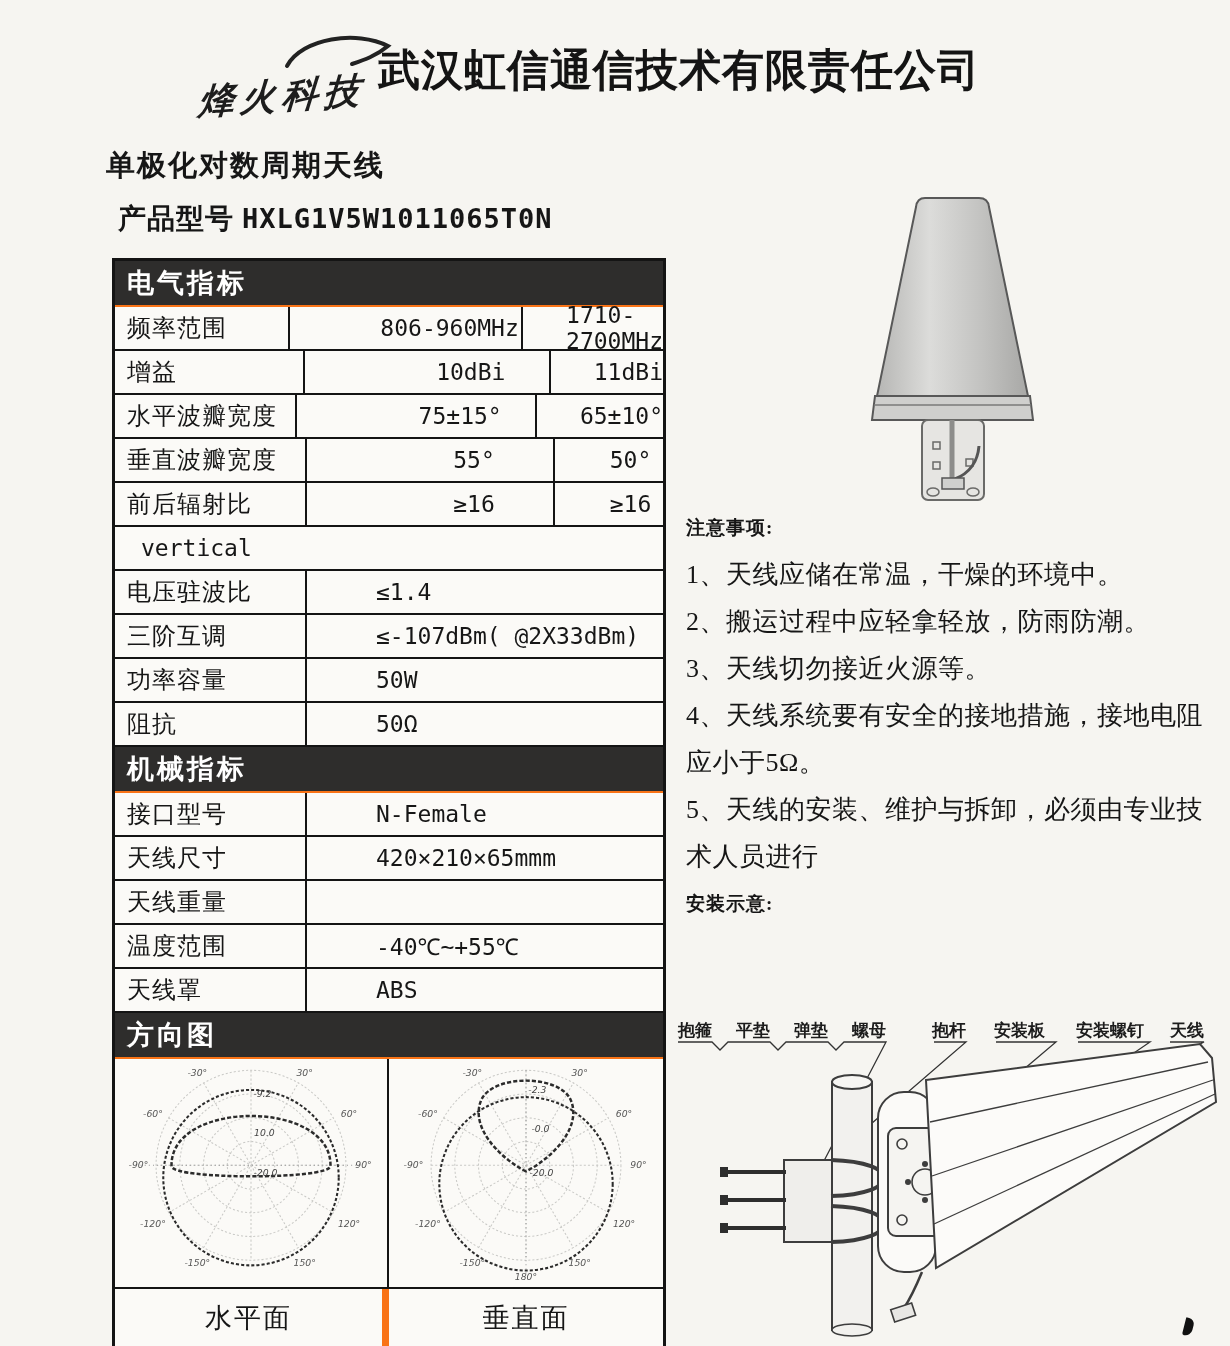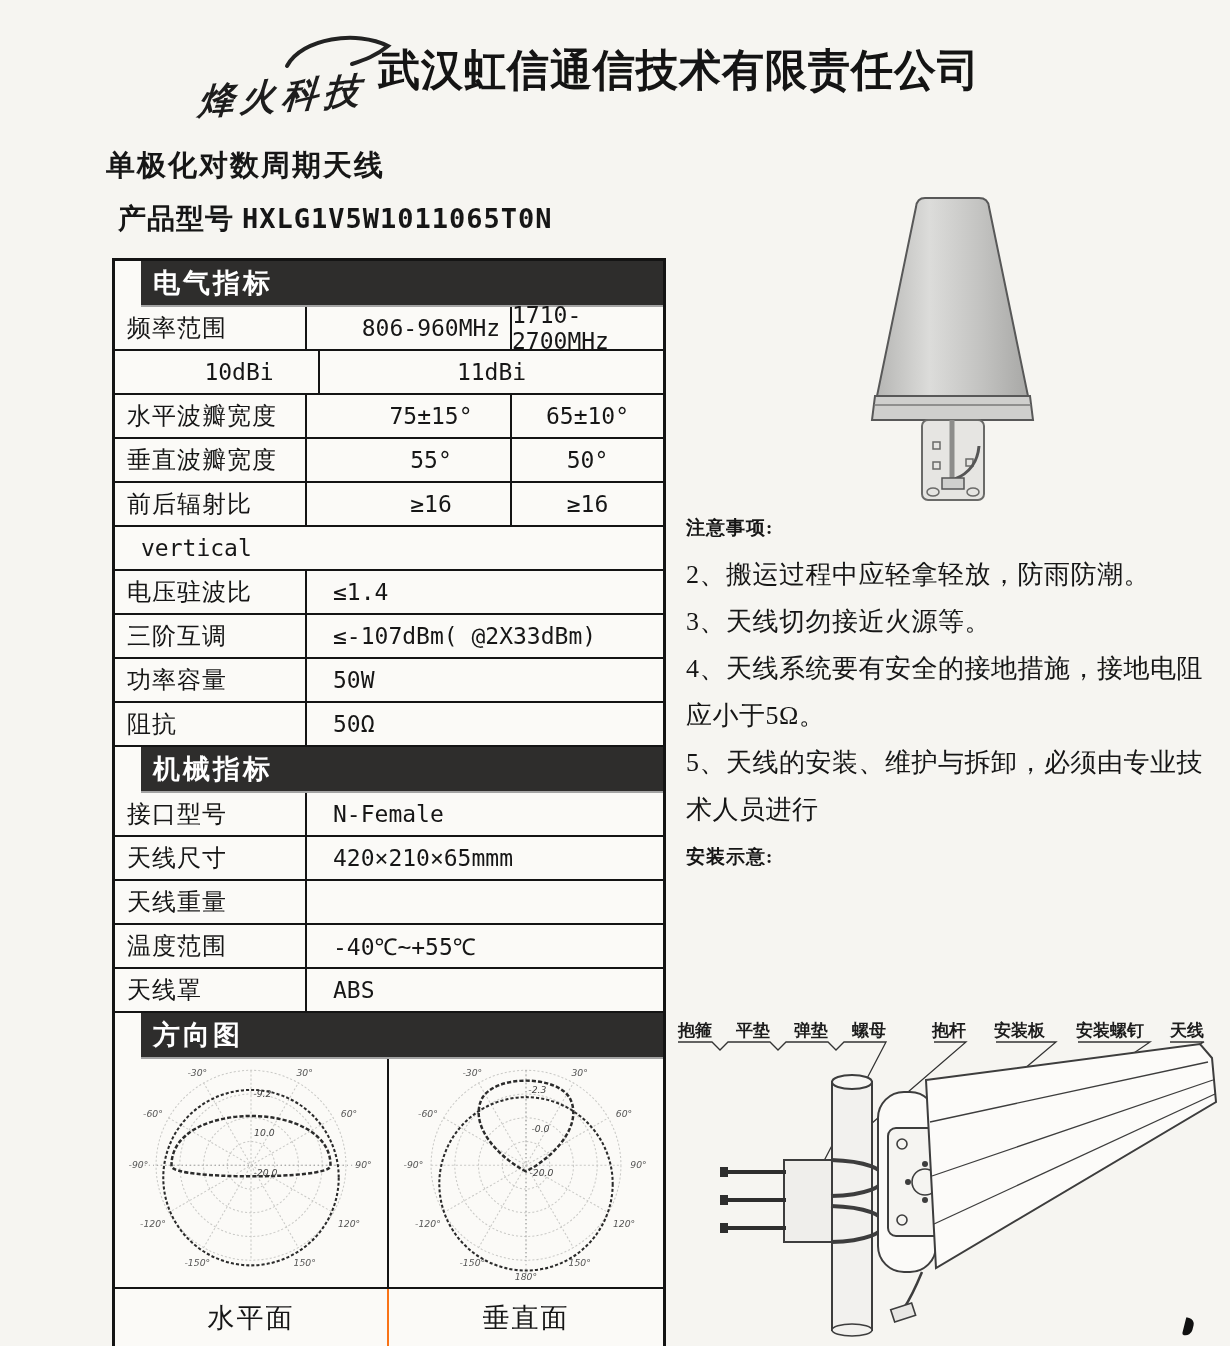--- a/index.html
+++ b/index.html
@@ -28,37 +28,36 @@
   
   .product-title{left:106px;top:146px;font-size:29px;font-weight:bold;letter-spacing:2px;}
   .model-line{left:118px;top:200px;font-size:28px;font-weight:bold;letter-spacing:1px;white-space:nowrap;}
   .model-value{font-family:"DejaVu Sans Mono","Liberation Mono",monospace;font-weight:bold;font-size:27px;}
 
   
   .spec{left:112px;top:258px;width:548px;border:3px solid #141414;background:#fbfaf7;}
   .band{
     height:44px;background:#2e2d2c;color:#fff;display:flex;align-items:center;
     padding-left:12px;font-size:27px;font-weight:bold;letter-spacing:3px;
-    border-bottom:2px solid #a3a3a3;
-    margin-left:26px;
+    border-bottom:2px solid #f97316;
   }
-  .row{display:flex;height:42px;border-bottom:2px solid #141414;font-size:24px;}
+  .row{display:flex;height:42px;border-bottom:2px solid #141414;font-size:24px;gap:43px;}
   .row:last-child{border-bottom:none;}
   .c{display:flex;align-items:center;box-sizing:border-box;}
   .c1{width:192px;border-right:2px solid #141414;padding-left:12px;letter-spacing:1px;}
   .c2{width:160px;border-right:2px solid #141414;justify-content:center;margin-left:45px;}
   .c3{flex:1;justify-content:center;}
   .cspan{flex:1;padding-left:26px;}
   .val{font-family:"DejaVu Sans Mono","Liberation Mono",monospace;font-size:23px;}
   .plots{display:flex;height:228px;border-bottom:2px solid #141414;}
   .plot-half{width:50%;box-sizing:border-box;display:flex;align-items:center;justify-content:center;font-style:italic;}
   .plot-half.first{border-right:2px solid #141414;}
   .caps{display:flex;height:58px;font-size:27px;letter-spacing:2px;}
   .cap{width:50%;display:flex;align-items:center;justify-content:center;box-sizing:border-box;}
-  .cap.first{border-right:2px solid #f97316;}
+  .cap.first{border-right:7px solid #f97316;}
 
   
   .notes{left:686px;top:504px;width:520px;font-size:26px;line-height:47px;}
   .notes-title,.install-title{font-weight:bold;font-size:19px;letter-spacing:1px;}
   .note-item{letter-spacing:0.5px;}
 
   
   .antenna-art{left:845px;top:184px;}
   .install-art{left:664px;top:1010px;}
   svg text{font-family:"DejaVu Sans","Liberation Sans",sans-serif;}
@@ -86,20 +85,21 @@
 <div class="abs spec">
 
   <div class="band">电气指标</div>
 
   <div class="row">
     <div class="c c1">频率范围</div>
     <div class="c c2 val">806-960MHz</div>
     <div class="c c3 val">1710-2700MHz</div>
   </div>
   <div class="row">
+    <div class="c c1">增益</div>
     <div class="c c2 val">10dBi</div>
     <div class="c c3 val">11dBi</div>
   </div>
   <div class="row">
     <div class="c c1">水平波瓣宽度</div>
     <div class="c c2 val">75±15°</div>
     <div class="c c3 val">65±10°</div>
   </div>
   <div class="row">
     <div class="c c1">垂直波瓣宽度</div>
@@ -257,20 +257,21 @@
     <rect x="121" y="275" width="7" height="7" fill="none" stroke="#6a6a68" stroke-width="1.5"></rect>
     <path d="M 110,295 Q 132,286 134,262" fill="none" stroke="#555" stroke-width="3"></path>
     <rect x="97" y="294" width="22" height="11" fill="#d0d0ce" stroke="#555" stroke-width="1.5"></rect>
     <ellipse cx="88" cy="308" rx="6" ry="4" fill="none" stroke="#6a6a68" stroke-width="1.5"></ellipse>
     <ellipse cx="128" cy="308" rx="6" ry="4" fill="none" stroke="#6a6a68" stroke-width="1.5"></ellipse>
   </svg>
 </div>
 
 <div class="abs notes">
   <div class="notes-title">注意事项:</div>
+  <div class="note-item">1、天线应储在常温，干燥的环境中。</div>
   <div class="note-item">2、搬运过程中应轻拿轻放，防雨防潮。</div>
   <div class="note-item">3、天线切勿接近火源等。</div>
   <div class="note-item">4、天线系统要有安全的接地措施，接地电阻应小于5Ω。</div>
   <div class="note-item">5、天线的安装、维护与拆卸，必须由专业技术人员进行</div>
   <div class="install-title">安装示意:</div>
 </div>
 
 <div class="abs install-art">
   <svg width="562" height="334" viewBox="0 0 562 334">
 

